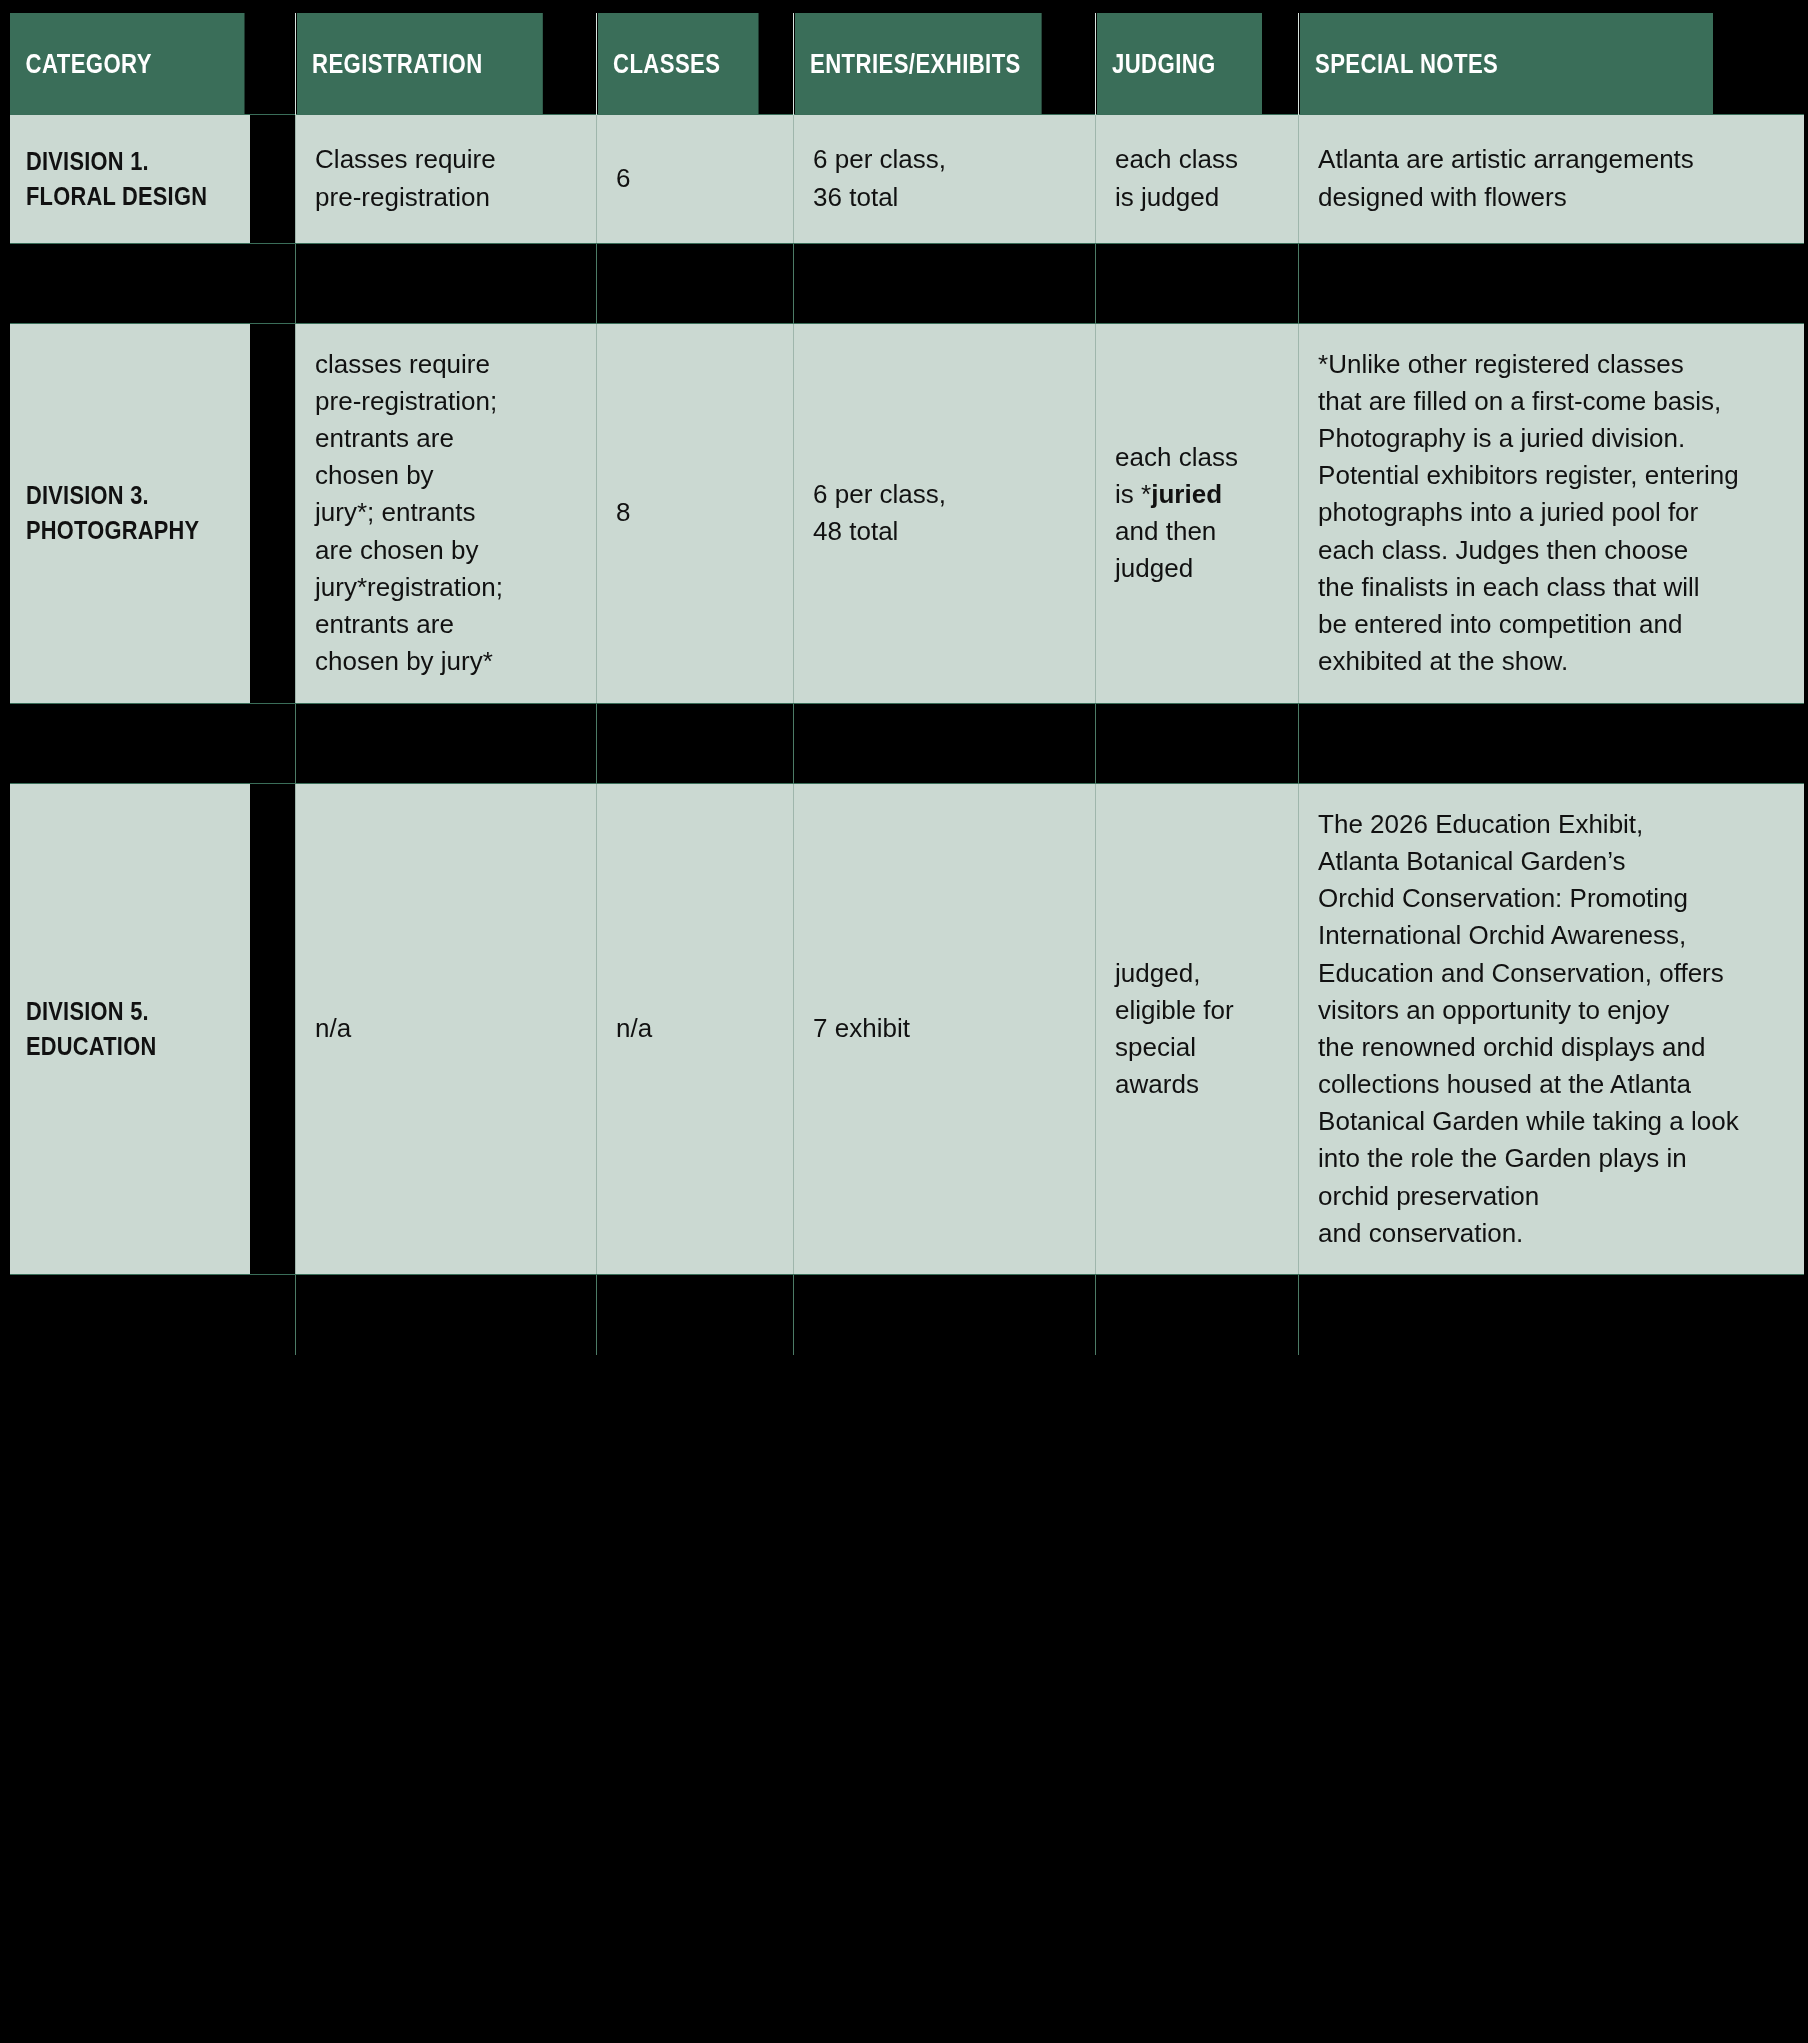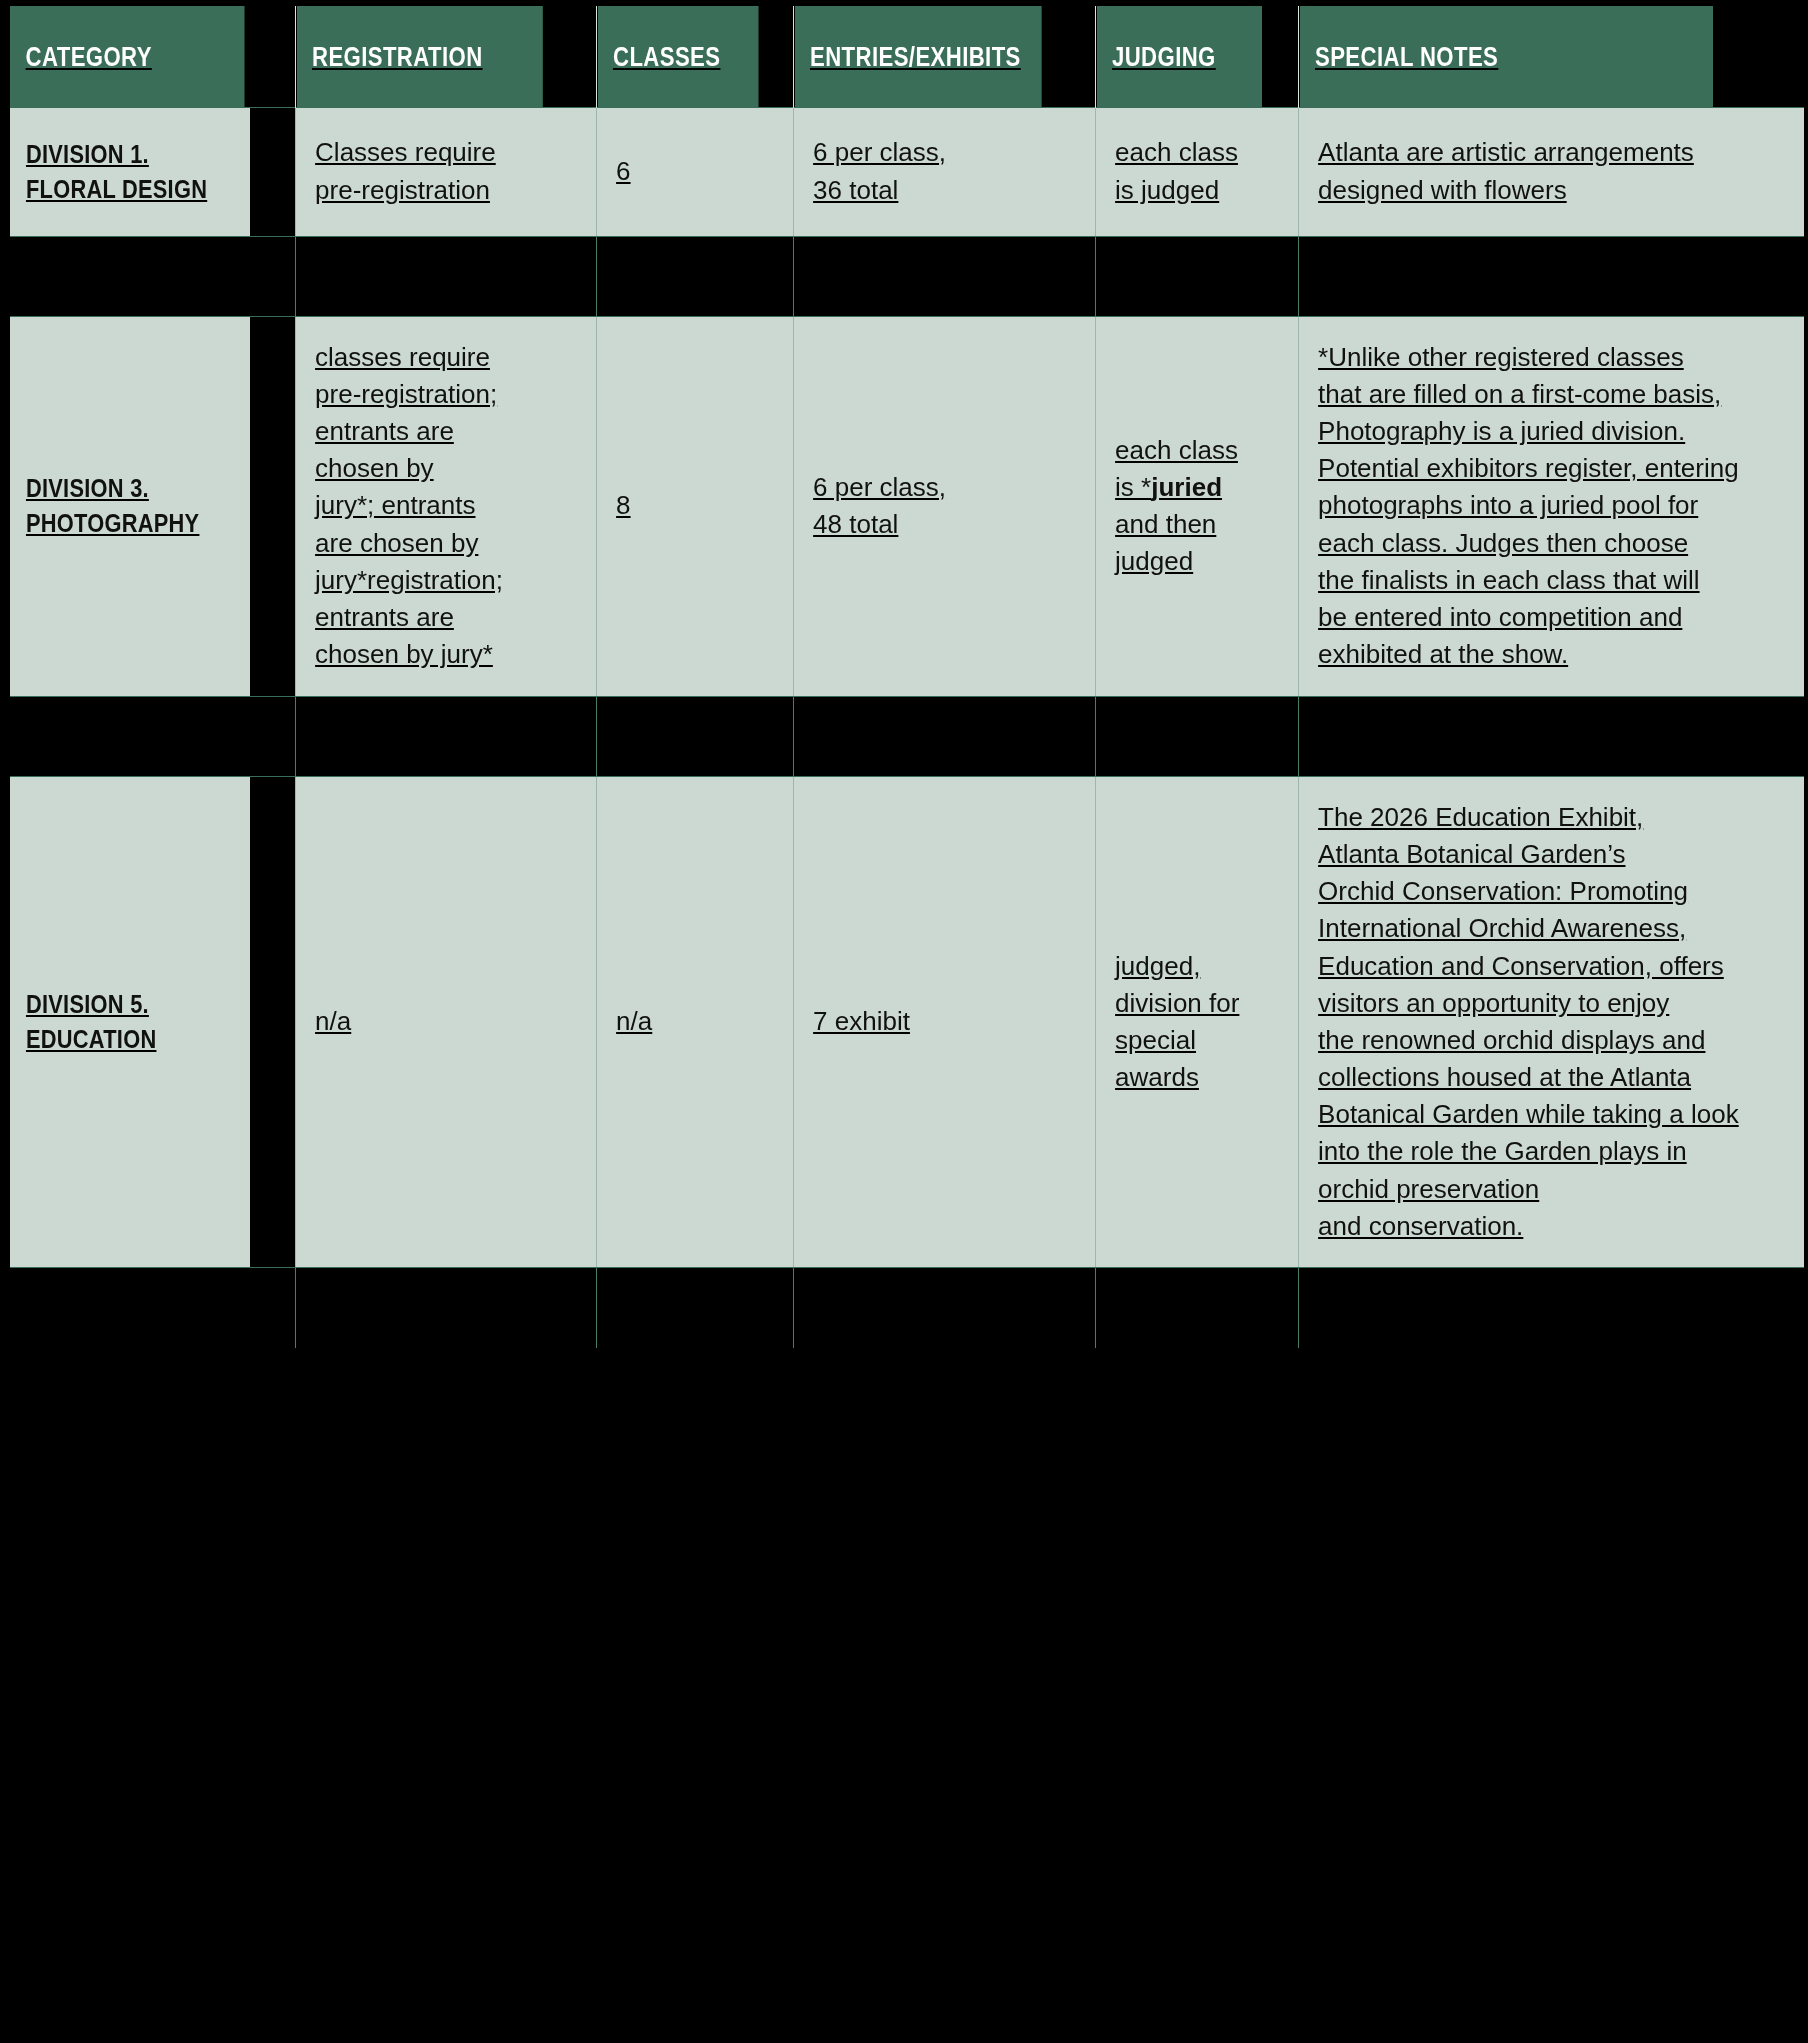--- a/index.html
+++ b/index.html
@@ -10,23 +10,22 @@
   body {
     width: 1808px;
     height: 2043px;
     font-family: "Liberation Sans", sans-serif;
     overflow: hidden;
   }
 
   .table-wrap {
     position: absolute;
     left: 9.6px;
-    top: 6px;
+    top: 13px;
     width: 1794px;
-    text-decoration: underline;
   }
 
   table.divisions {
     border-collapse: collapse;
     table-layout: fixed;
     width: 1794px;
   }
 
   
   col.c-category    { width: 286px; }
@@ -187,21 +186,21 @@
         <td></td>
       </tr>
 
       <tr class="row-5">
         <td class="category-cell"><span class="cell-text">DIVISION 5.
 EDUCATION</span></td>
         <td><span class="cell-text">n/a</span></td>
         <td><span class="cell-text">n/a</span></td>
         <td><span class="cell-text">7 exhibit</span></td>
         <td><span class="cell-text">judged,
-division for
+eligible for
 special
 awards</span></td>
         <td><span class="cell-text">The 2026 Education Exhibit,
 Atlanta Botanical Garden’s
 Orchid Conservation: Promoting
 International Orchid Awareness,
 Education and Conservation, offers
 visitors an opportunity to enjoy
 the renowned orchid displays and
 collections housed at the Atlanta

